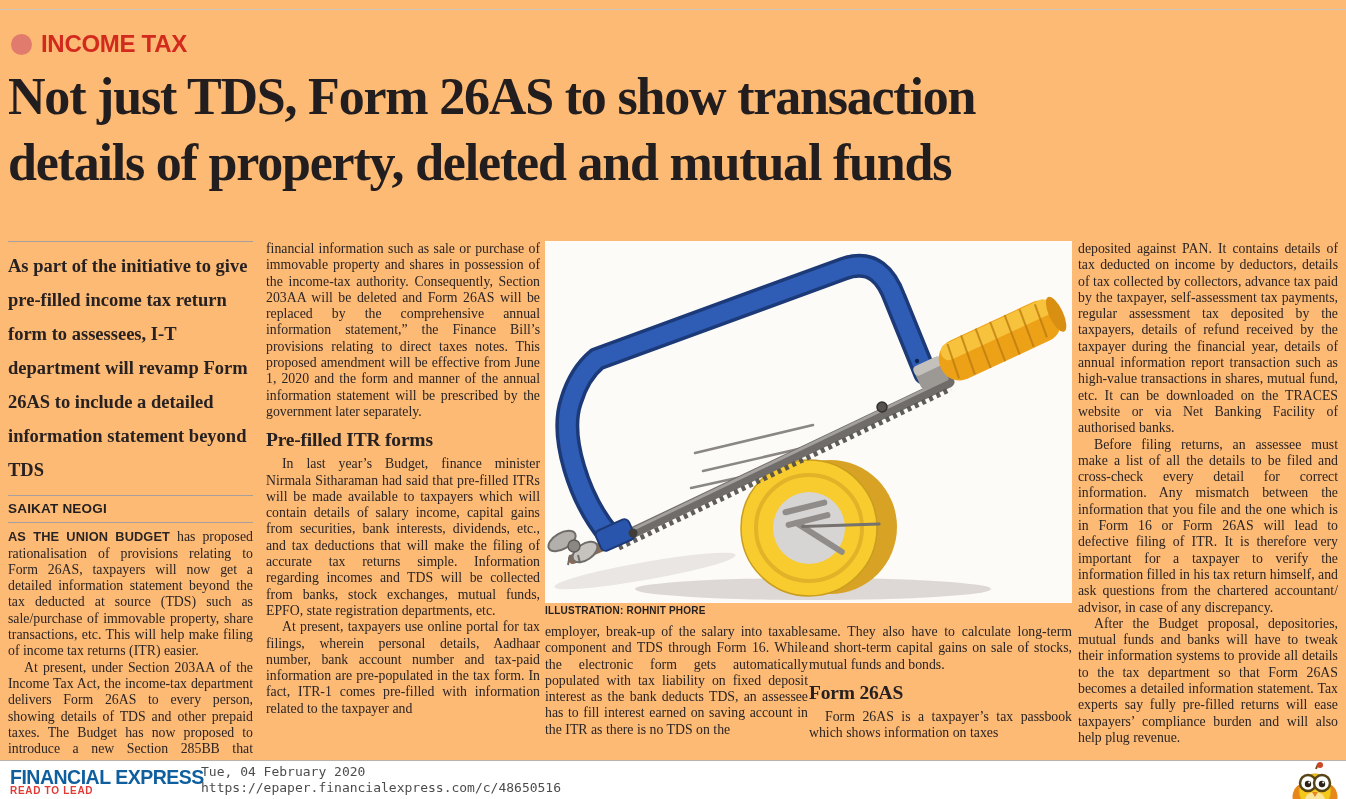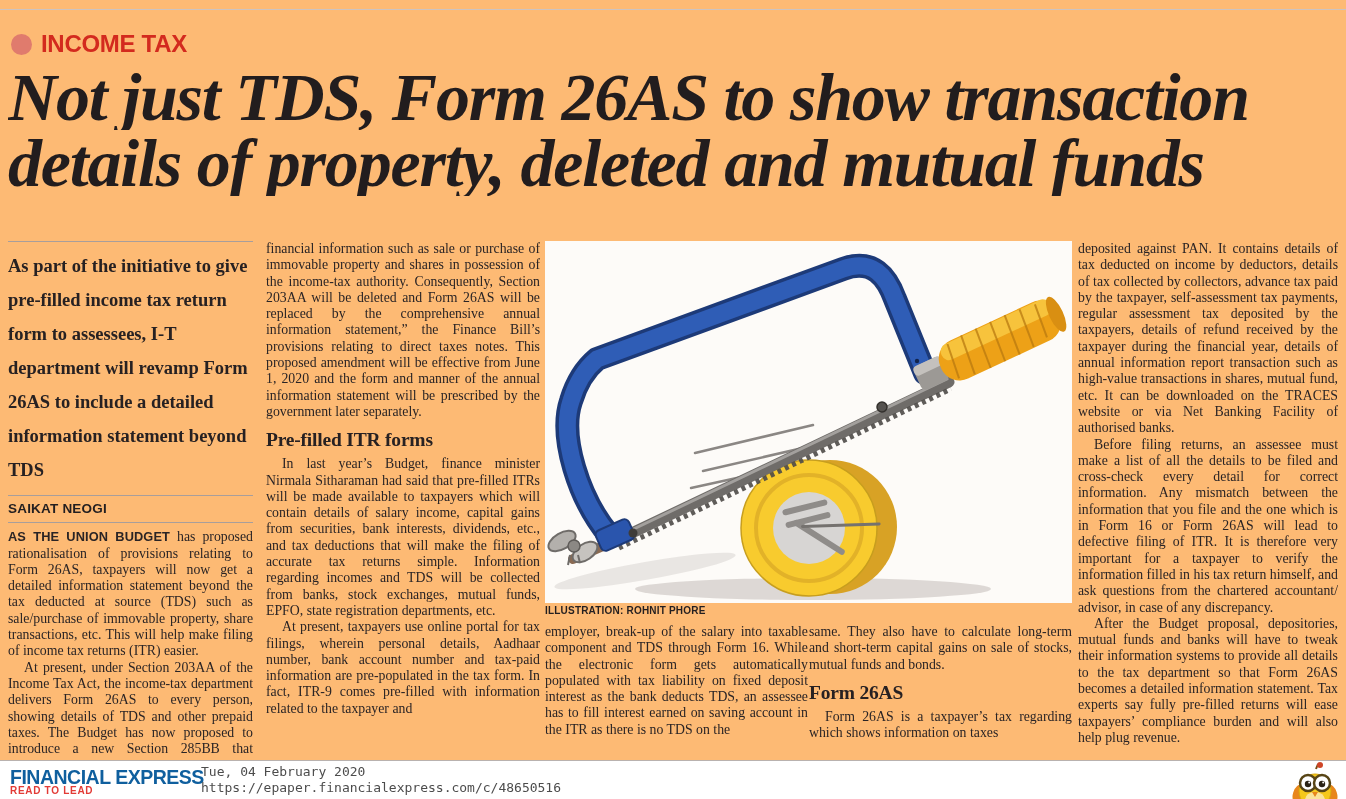--- a/index.html
+++ b/index.html
@@ -15,22 +15,22 @@
   .kicker { position:absolute; left:11px; top:30px; display:flex; align-items:center; }
   .kicker-dot { width:21px; height:21px; border-radius:50%; background:#e07b6d; margin-right:9px; }
   .kicker-label {
     font-family:"Liberation Sans", sans-serif; font-weight:bold;
     font-size:24px; letter-spacing:-0.3px; color:#d32a1e;
   }
 
   
   .headline {
     position:absolute; left:8px; top:64px; width:1334px;
-    font-weight:bold; font-size:68px; line-height:66px;
-    letter-spacing:-1.2px; color:#221d1e;font-style:italic;
+    font-weight:bold; font-size:52px; line-height:66px;
+    letter-spacing:-1.2px; color:#221d1e;
   }
   .headline div { white-space:nowrap; overflow:hidden; }
 
   
   .col { position:absolute; top:241px; height:514px; overflow:hidden;
          font-size:13.8px; line-height:16.3px; text-align:justify; }
   .col p { margin:0; }
   .col p.indent { text-indent:16px; }
   .col-1 { left:8px;    width:245px; }
   .col-2 { left:266px;  width:274px; }
@@ -120,21 +120,21 @@
     <hr class="rule">
     <p class="body-start"><span class="lead-in">AS THE UNION BUDGET</span><span> has proposed rationalisation of provisions relating to Form 26AS, taxpayers will now get a detailed information statement beyond the tax deducted at source (TDS) such as sale/purchase of immovable property, share transactions, etc. This will help make filing of income tax returns (ITR) easier.</span></p>
     <p class="indent">At present, under Section 203AA of the Income Tax Act, the income-tax department delivers Form 26AS to every person, showing details of TDS and other prepaid taxes. The Budget has now proposed to introduce a new Section 285BB that requires it to upload a comprehensive annual information statement in respect of the taxpayer.</p>
     <p class="indent">“Such statement will also include will</p>
   </div>
 
   <div class="col col-2">
     <p>financial information such as sale or purchase of immovable property and shares in possession of the income-tax authority. Consequently, Section 203AA will be deleted and Form 26AS will be replaced by the comprehensive annual information statement,” the Finance Bill’s provisions relating to direct taxes notes. This proposed amendment will be effective from June 1, 2020 and the form and manner of the annual information statement will be prescribed by the government later separately.</p>
     <h3 class="subhead">Pre-filled ITR forms</h3>
     <p class="indent">In last year’s Budget, finance minister Nirmala Sitharaman had said that pre-filled ITRs will be made available to taxpayers which will contain details of salary income, capital gains from securities, bank interests, dividends, etc., and tax deductions that will make the filing of accurate tax returns simple. Information regarding incomes and TDS will be collected from banks, stock exchanges, mutual funds, EPFO, state registration departments, etc.</p>
-    <p class="indent">At present, taxpayers use online portal for tax filings, wherein personal details, Aadhaar number, bank account number and tax-paid information are pre-populated in the tax form. In fact, ITR-9 comes pre-filled with information related to the taxpayer and</p>
+    <p class="indent">At present, taxpayers use online portal for tax filings, wherein personal details, Aadhaar number, bank account number and tax-paid information are pre-populated in the tax form. In fact, ITR-1 comes pre-filled with information related to the taxpayer and</p>
   </div>
 
   <figure class="illo-box">
     <svg viewBox="0 0 527 362" xmlns="http://www.w3.org/2000/svg">
 
       <ellipse cx="268" cy="348" rx="178" ry="11" fill="#bdb6b2" opacity="0.5"></ellipse>
       <ellipse cx="100" cy="330" rx="92" ry="9" fill="#bdb6b2" opacity="0.3" transform="rotate(-10 100 330)"></ellipse>
 
       <g stroke="#8b8784" stroke-width="2.5" stroke-linecap="round">
         <path d="M150 212 L268 184"></path>
@@ -201,21 +201,21 @@
   </figure>
   <div class="illo-credit">ILLUSTRATION: ROHNIT PHORE</div>
 
   <div class="col col-3">
     <p>employer, break-up of the salary into taxable component and TDS through Form 16. While the electronic form gets automatically populated with tax liability on fixed deposit interest as the bank deducts TDS, an assessee has to fill interest earned on saving account in the ITR as there is no TDS on the</p>
   </div>
 
   <div class="col col-4">
     <p>same. They also have to calculate long-term and short-term capital gains on sale of stocks, mutual funds and bonds.</p>
     <h3 class="subhead">Form 26AS</h3>
-    <p class="indent">Form 26AS is a taxpayer’s tax regarding which shows information on taxes</p>
+    <p class="indent">Form 26AS is a taxpayer’s tax passbook which shows information on taxes</p>
   </div>
 
   <div class="col col-5">
     <p>deposited against PAN. It contains details of tax deducted on income by deductors, details of tax collected by collectors, advance tax paid by the taxpayer, self-assessment tax payments, regular assessment tax deposited by the taxpayers, details of refund received by the taxpayer during the financial year, details of annual information report transaction such as high-value transactions in shares, mutual fund, etc. It can be downloaded on the TRACES website or via Net Banking Facility of authorised banks.</p>
     <p class="indent">Before filing returns, an assessee must make a list of all the details to be filed and cross-check every detail for correct information. Any mismatch between the information that you file and the one which is in Form 16 or Form 26AS will lead to defective filing of ITR. It is therefore very important for a taxpayer to verify the information filled in his tax return himself, and ask questions from the chartered accountant/ advisor, in case of any discrepancy.</p>
     <p class="indent">After the Budget proposal, depositories, mutual funds and banks will have to tweak their information systems to provide all details to the tax department so that Form 26AS becomes a detailed information statement. Tax experts say fully pre-filled returns will ease taxpayers’ compliance burden and will also help plug revenue.</p>
   </div>
 
   <div class="footer">
     <div class="fe-logo">

